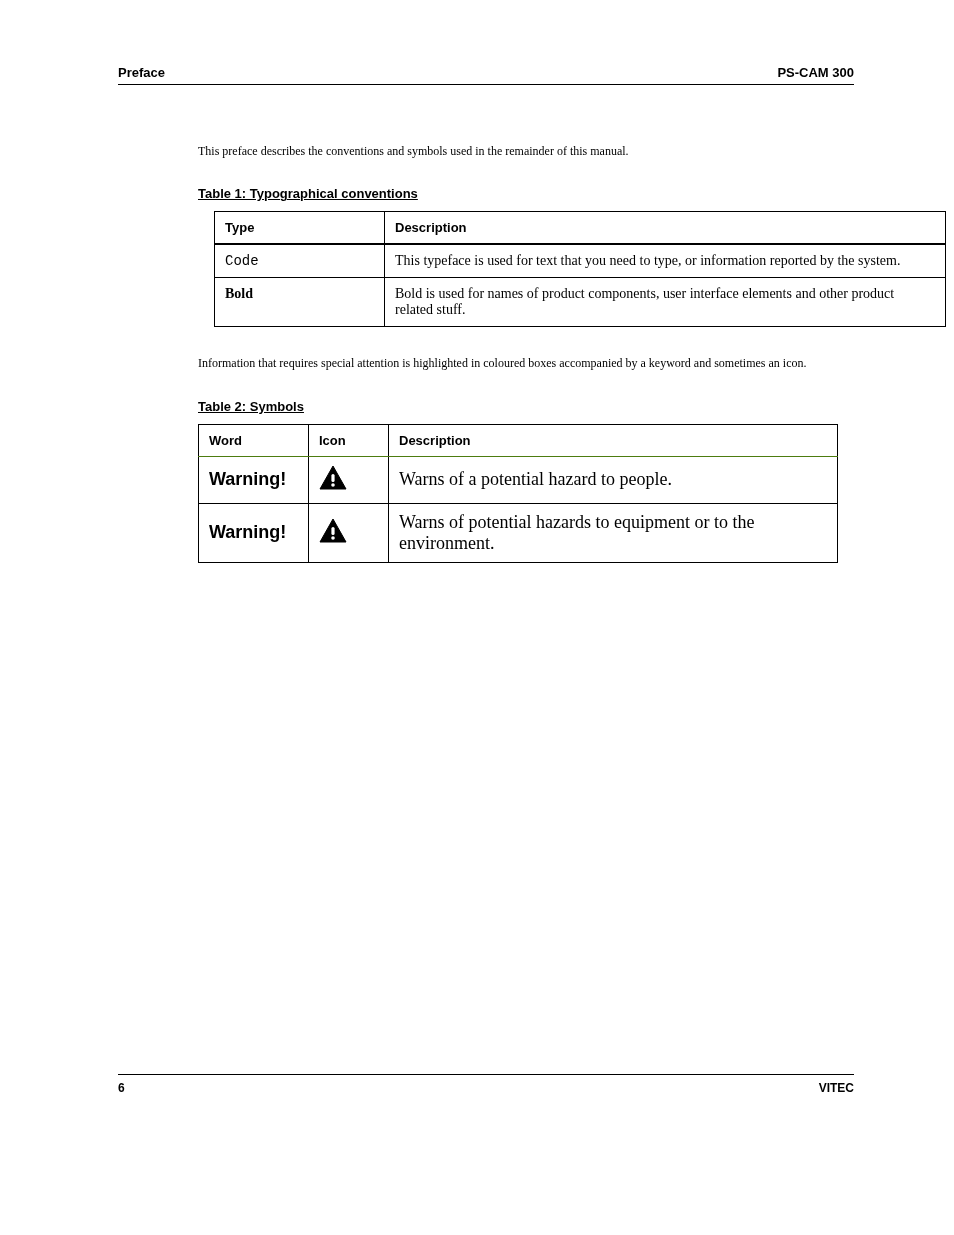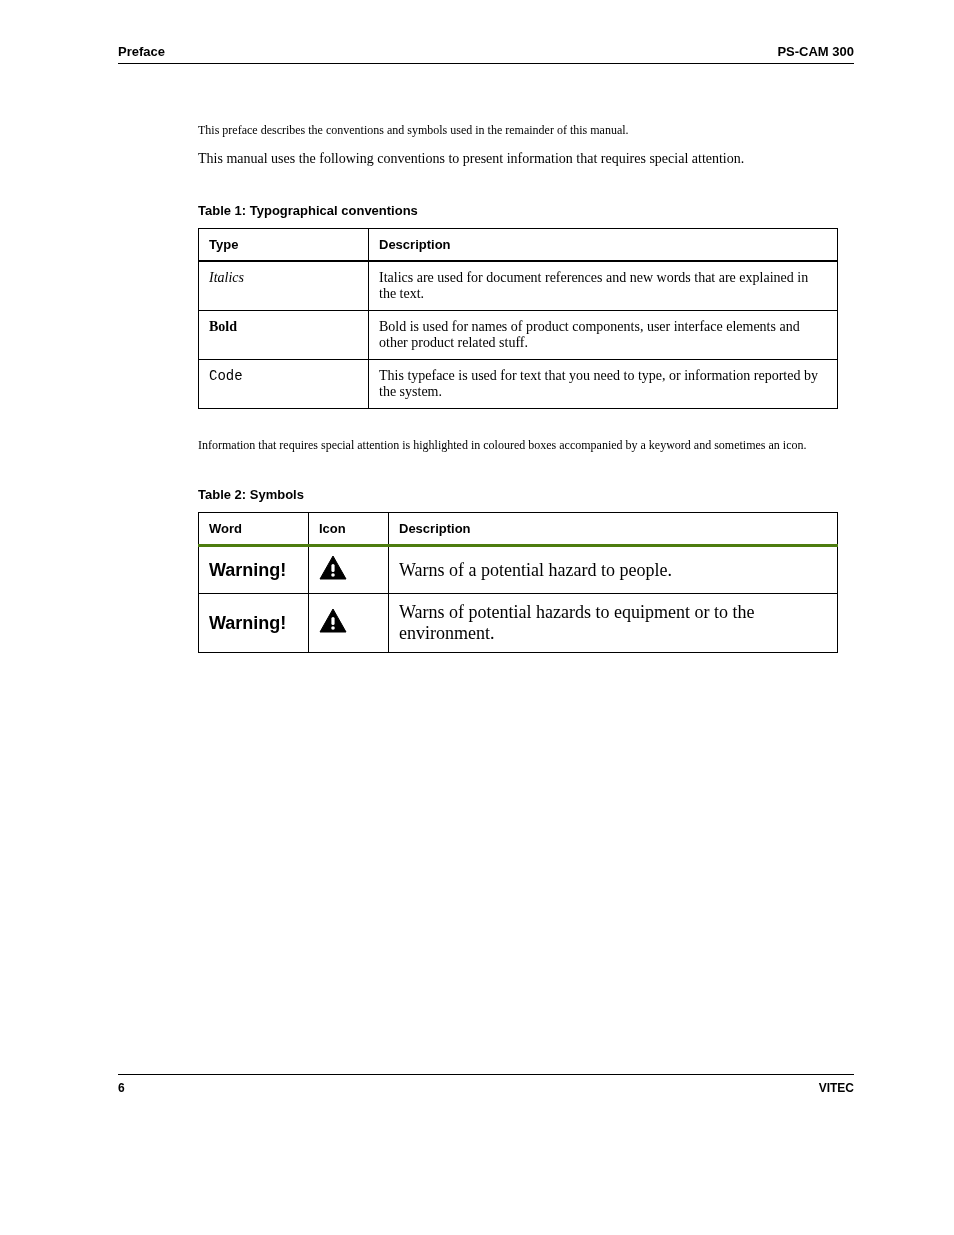--- a/index.html
+++ b/index.html
@@ -16,20 +16,21 @@
       height: 1235px;
       padding: 44px 100px 44px 118px;
       position: relative;
     }
     .header-bar {
       border-bottom: 1.5px solid #000;
       display: flex;
       justify-content: space-between;
       padding-bottom: 4px;
       margin-bottom: 8px;
+      margin-top: 21px;
     }
     .header-left {
       font-family: Arial, Helvetica, sans-serif;
       font-size: 13px;
       font-weight: bold;
     }
     .header-right {
       font-family: Arial, Helvetica, sans-serif;
       font-size: 13px;
       font-weight: bold;
@@ -45,27 +46,29 @@
     }
     .intro2 {
       margin-top: 10px;
       font-size: 14px;
       line-height: 1.45;
     }
     .table-caption {
       font-family: Arial, Helvetica, sans-serif;
       font-weight: bold;
       font-size: 13px;
-      margin-top: 33px;
+      margin-top: 26px;
       margin-bottom: 10px;
+      text-decoration: underline;
     }
     table.conv-table {
-      width: 640px;
+      width: 732px;
       border-collapse: collapse;
       margin-top: 4px;
+      margin-left: 16px;
     }
     table.conv-table th, table.conv-table td {
       border: 1px solid #000;
       padding: 8px 10px;
       text-align: left;
       font-size: 14px;
       vertical-align: top;
     }
     table.conv-table thead tr th {
       font-family: Arial, Helvetica, sans-serif;
@@ -89,21 +92,21 @@
       border: 1px solid #000;
       padding: 8px 10px;
       text-align: left;
       font-size: 18px;
       vertical-align: middle;
     }
     table.sym-table thead tr th {
       font-family: Arial, Helvetica, sans-serif;
       font-weight: bold;
       font-size: 13px;
-      border-bottom: 3px solid #4d7c0f;
+      border-bottom: 1px solid #4d7c0f;
     }
     .col-word { width: 110px; font-family: Arial, Helvetica, sans-serif; font-weight: bold; font-size: 13px;}
     .col-icon { width: 80px; text-align: center; }
     .col-sdesc { }
     .warning-icon {
       display: inline-block;
       vertical-align: middle;
     }
     .footer-bar {
       position: absolute;
@@ -123,42 +126,37 @@
 </head>
 <body>
 
 <div class="header-bar">
   <span class="header-left">Preface</span>
   <span class="header-right">PS-CAM 300</span>
 </div>
 
 <div class="content">
   <p class="intro1">This preface describes the conventions and symbols used in the remainder of this manual.</p>
-  <p class="intro2">This manual uses the following conventions to present information that requires special attention.</p>
 
   <div class="table-caption">Table 1: Typographical conventions</div>
   <table class="conv-table">
     <thead>
       <tr>
         <th class="col-type">Type</th>
         <th class="col-desc">Description</th>
       </tr>
     </thead>
     <tbody>
       <tr>
-        <td><i>Italics</i></td>
-        <td class="cw">Italics are used for document references and new words that are explained in the text.</td>
+        <td><span style="font-family: 'Courier New', monospace;">Code</span></td>
+        <td class="cw">This typeface is used for text that you need to type, or information reported by the system.</td>
       </tr>
       <tr>
         <td><b>Bold</b></td>
         <td class="cw">Bold is used for names of product components, user interface elements and other product related stuff.</td>
-      </tr>
-      <tr>
-        <td><span style="font-family: 'Courier New', monospace;">Code</span></td>
-        <td class="cw">This typeface is used for text that you need to type, or information reported by the system.</td>
       </tr>
     </tbody>
   </table>
 
   <p class="intro3">Information that requires special attention is highlighted in coloured boxes accompanied by a keyword and sometimes an icon.</p>
 
   <div class="table-caption">Table 2: Symbols</div>
   <table class="sym-table">
     <thead>
       <tr>

